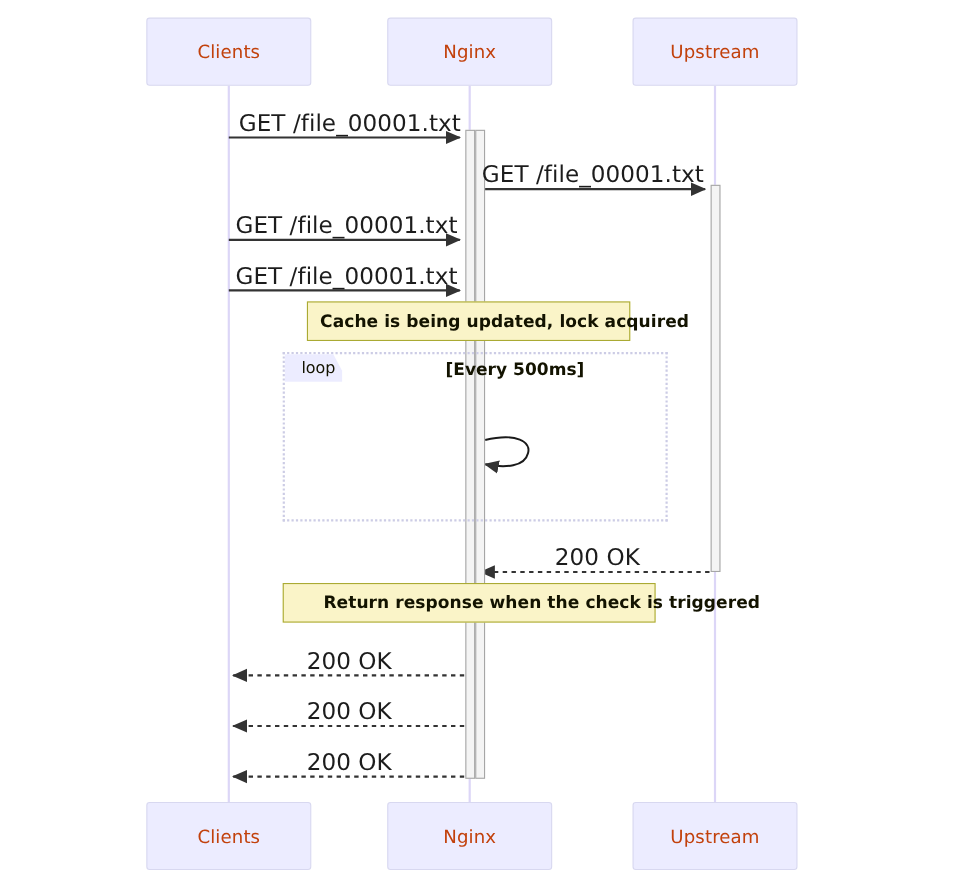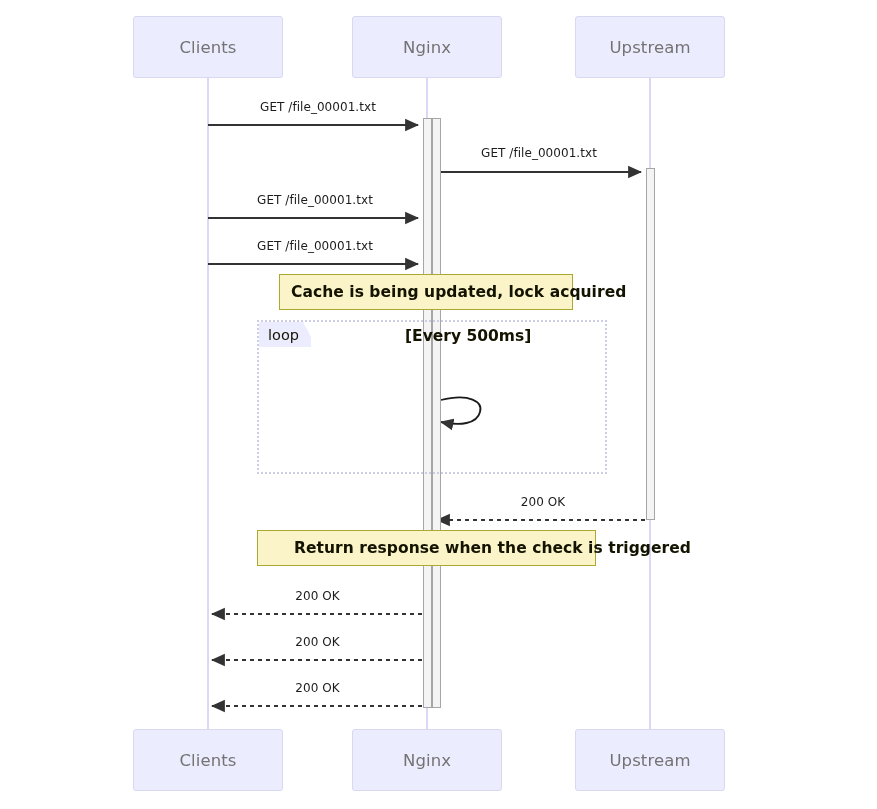--- a/index.html
+++ b/index.html
@@ -34,37 +34,37 @@
   .participant {
     position: absolute;
     box-sizing: border-box;
     background: #ECECFF;
     border: 1px solid #D8D8F0;
     border-radius: 3px;
     display: flex;
     align-items: center;
     justify-content: center;
     font-size: 16.5px;
-    color: #737373;
+    color: #c2410c;
     letter-spacing: 0.1px;
   }
 
   
   .activation {
     position: absolute;
     box-sizing: border-box;
     width: 9px;
     background: #F4F4F4;
     border: 1px solid #A6A6A6;
   }
 
   
   .msg-label {
     position: absolute;
-    font-size: 12px;
+    font-size: 21px;
     color: #1c1c1c;
     white-space: nowrap;
     text-align: center;
     letter-spacing: 0.05px;
   }
 
   
   .note {
     position: absolute;
     box-sizing: border-box;
@@ -154,21 +154,21 @@
   </svg>
 
   <div class="activation" style="left:423px; top:118px; height:590px;"></div>
   <div class="activation" style="left:432px; top:118px; height:590px;"></div>
   <div class="activation" style="left:646px; top:168px; height:352px;"></div>
 
   <div class="frag-box" style="left:257px; top:320px; width:350px; height:154px;"></div>
   <svg class="layer" viewBox="0 0 877 809" width="877" height="809" xmlns="http://www.w3.org/2000/svg" style="pointer-events:none;">
     <path d="M 259 322 L 303 322 L 311 337 L 311 347 L 259 347 Z" fill="#ECECFF"></path>
   </svg>
-  <div class="frag-tag" style="left:259px; top:322px; width:52px; height:25px; background:transparent;">
+  <div class="frag-tag" style="left:259px; top:322px; width:52px; height:25px; background:transparent;justify-content:center;">
     <span>loop</span>
   </div>
   <div class="frag-cond" style="left:405px; top:327px;">[Every 500ms]</div>
 
   <div class="note" style="left:279px; top:274px; width:294px; height:36px;">
     <span>Cache is being updated, lock acquired</span>
   </div>
   <div class="note" style="left:257px; top:530px; width:339px; height:36px;padding-left:36px;">
     <span>Return response when the check is triggered</span>
   </div>

